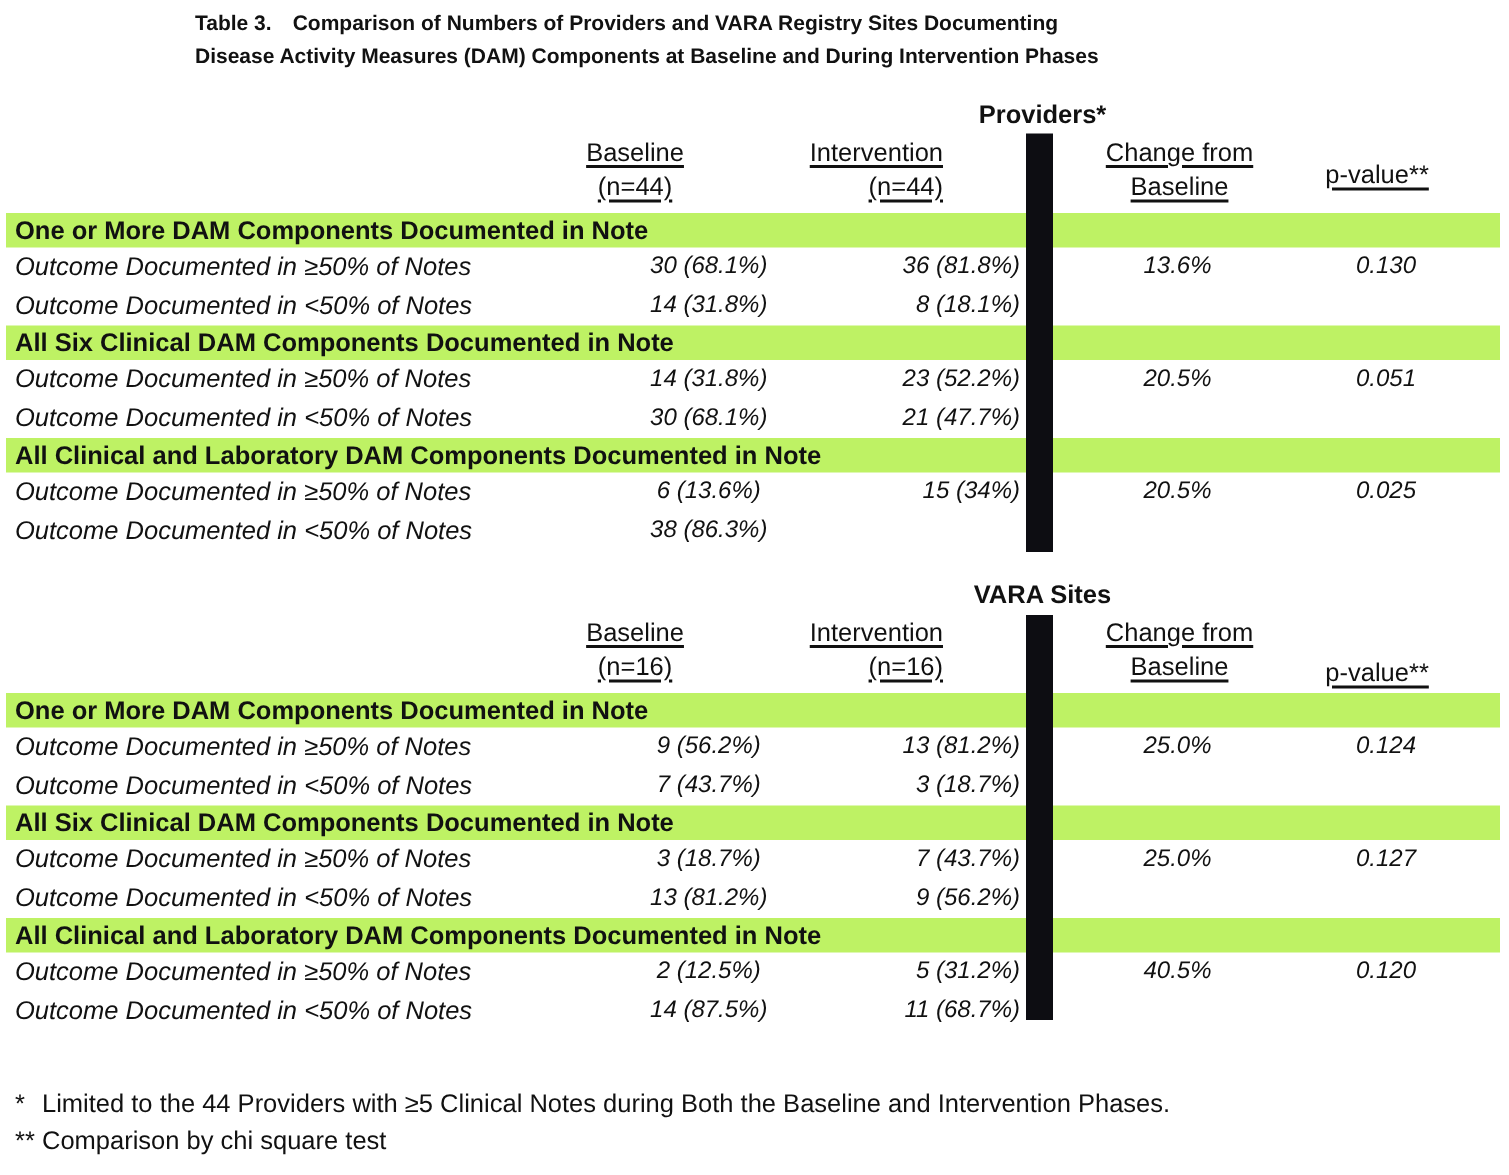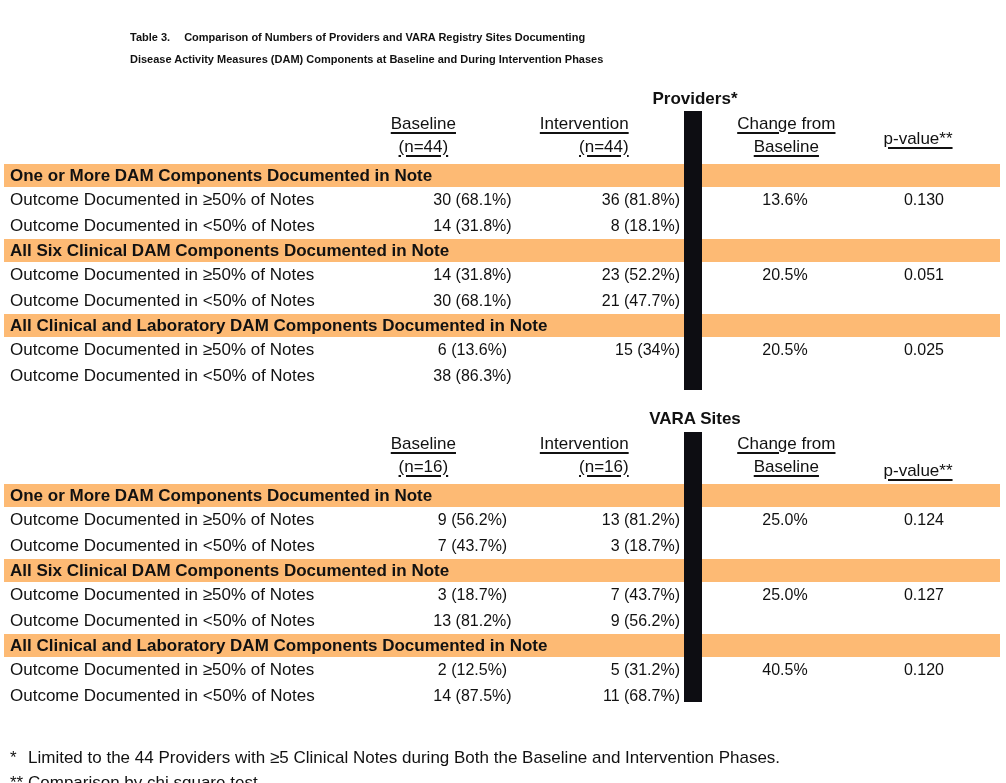--- a/index.html
+++ b/index.html
@@ -1,44 +1,44 @@
 <!DOCTYPE html>
 <html><head>
 <meta charset="utf-8">
 <style>
   html,body{margin:0;padding:0;background:#ffffff;}
   .page{
     position:relative;width:1006px;height:783px;background:#ffffff;
     font-family:"Liberation Sans",sans-serif;color:#111111;overflow:hidden;
   }
-  .title{margin:26px 0 0 130px;font-weight:bold;font-size:11px;line-height:22px;}
+  .title{margin:4px 0 0 130px;font-weight:bold;font-size:14px;line-height:22px;}
   .title .t-rest{margin-left:14px;}
   .tbl{position:relative;width:1006px;}
   .tbl-providers{margin-top:18px;}
   .tbl-vara{margin-top:19px;}
   .grp-title{
     width:1006px;box-sizing:border-box;padding-left:384px;text-align:center;
     font-weight:bold;font-size:17px;line-height:22px;height:22px;margin-bottom:2px;
   }
   .hdr-row{display:flex;height:52px;font-size:17px;line-height:23px;gap:36px;}
   .cell{box-sizing:border-box;}
   .col-label{width:415px;padding-left:10px;text-align:left;}
   .col-b{width:115px;text-align:center;}
   .col-i{width:150px;text-align:right;}
   .col-gap{width:30px;}
   .col-c{width:150px;text-align:center;}
   .col-p{width:146px;padding-right:18px;text-align:center;}
   .u{text-decoration:underline;text-underline-offset:3px;text-decoration-thickness:1.5px;}
   .hdr-p{display:flex;align-items:center;}
   .tbl-vara .hdr-p{align-items:flex-end;padding-bottom:2px;}
   .sec-hdr{
-    margin:0 6px 0 4px;background:#fdba74;font-weight:bold;font-size:17px;
+    margin:0 6px 0 4px;background:#bef264;font-weight:bold;font-size:17px;
     line-height:23px;height:23px;padding-left:6px;box-sizing:border-box;
   }
-  .drow{display:flex;height:26px;font-size:17px;line-height:26px;}
+  .drow{display:flex;height:26px;font-size:17px;line-height:26px;font-style:italic;}
   .num{font-size:16px;}
   .bar{position:absolute;left:684px;width:18px;background:#0d0d12;z-index:3;}
   .tbl-providers .bar{top:23px;height:279px;}
   .tbl-vara .bar{top:24px;height:270px;}
   .footnotes{margin-top:36px;font-size:17px;line-height:25px;}
   .fn{display:flex;}
   .fn-marker{width:28px;padding-left:10px;box-sizing:border-box;}
 </style>
 </head>
 <body>

